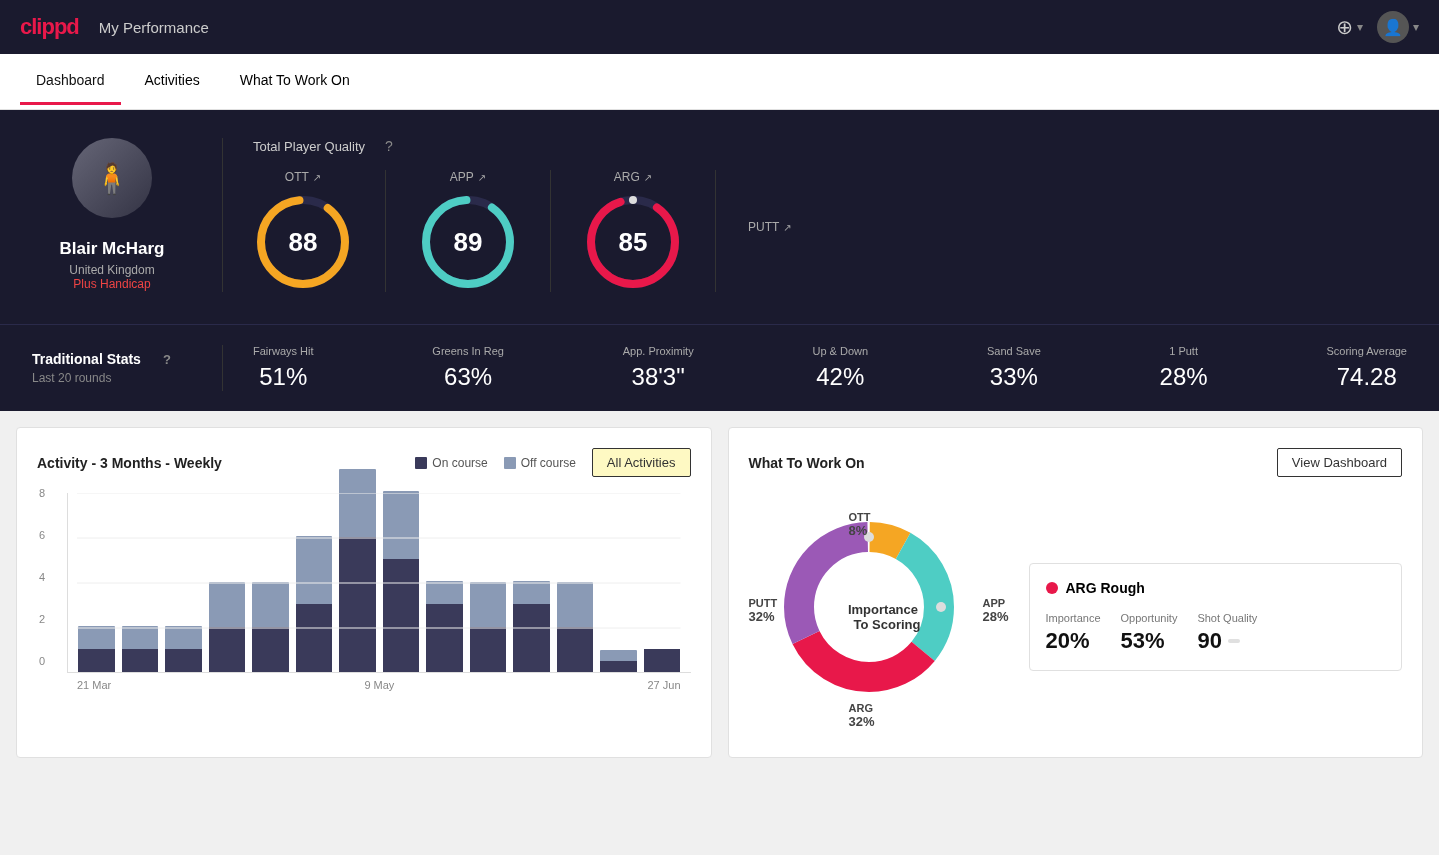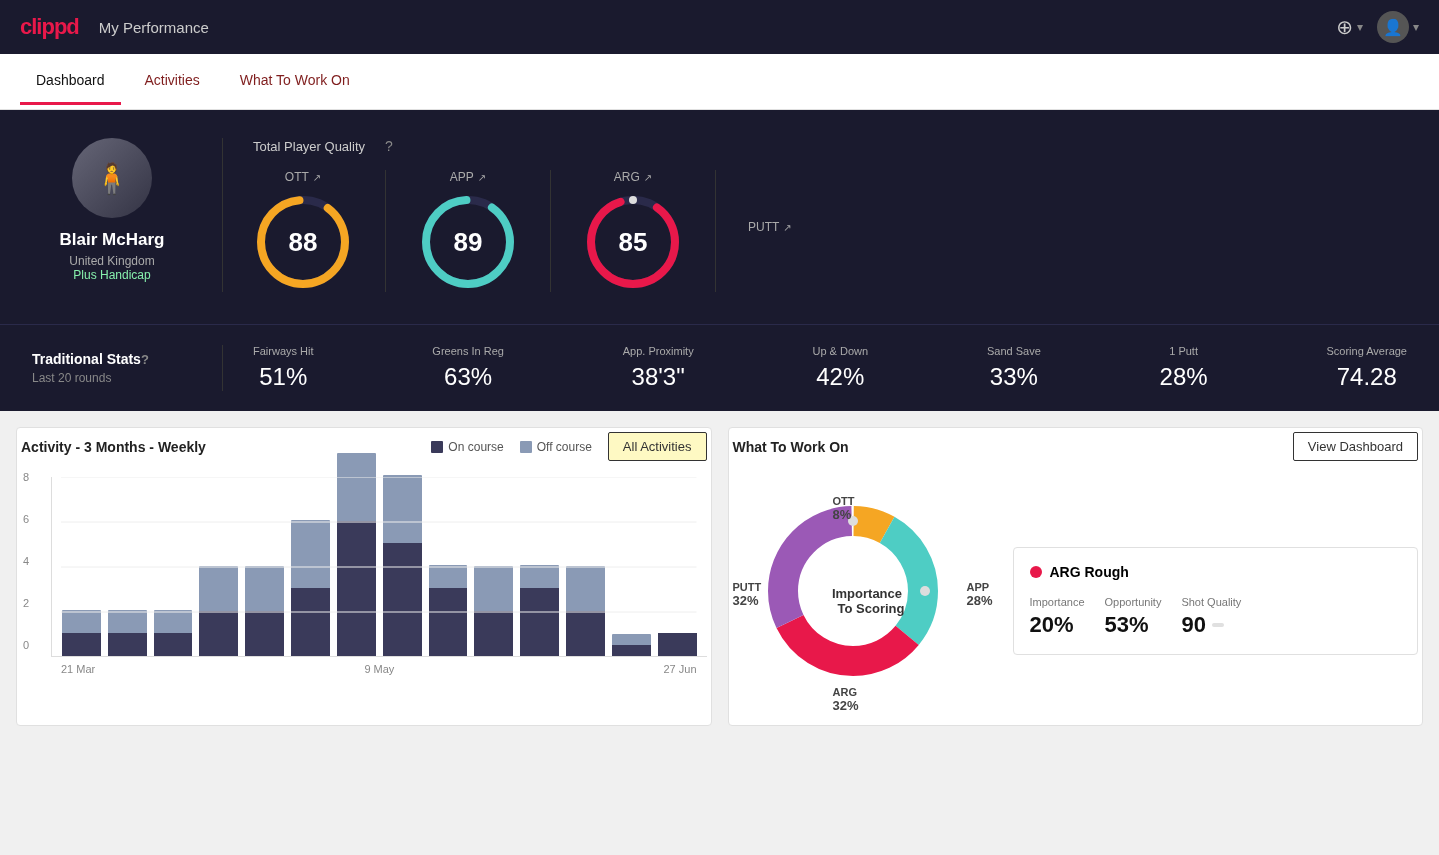--- a/index.html
+++ b/index.html
@@ -25,44 +25,44 @@
       background: #fff;
       display: flex;
       align-items: center;
       border-bottom: 1px solid #e0e0e0;
       padding: 0 20px;
       height: 56px;
     }
     .tab {
       padding: 14px 16px;
       font-size: 14px;
-      color: #7f1d1d;
+      color: #000000;
       cursor: pointer;
       border-bottom: 3px solid transparent;
       margin-right: 8px;
     }
     .tab.active { color: #111; border-bottom: 3px solid #e8184a; }
 
     
     .hero {
       background: #1a1a2e;
       padding: 28px 32px 32px;
       display: flex;
       gap: 0;
     }
     .player-info {
       display: flex;
       flex-direction: column;
       align-items: center;
       min-width: 190px;
       padding-right: 30px;
     }
-    .player-name { color: #fff; font-size: 17px; font-weight: 700; margin-top: 12px; text-align: center; }
+    .player-name { color: #fff; font-size: 17px; font-weight: 700; margin-top: 21px; text-align: center; }
     .player-country { color: #aaa; font-size: 12px; margin-top: 4px; }
-    .player-handicap { color: #86efac; font-size: 12px; }
+    .player-handicap { color: #ef4444; font-size: 12px; }
 
     .stats-area {
       flex: 1;
       border-left: 1px solid #333;
       padding-left: 30px;
     }
     .tpq-label { color: #ccc; font-size: 13px; margin-bottom: 16px; display: flex; align-items: center; gap: 20px; }
     .tpq-label .help-icon { color: #888; font-size: 14px; }
 
     .score-cards {
@@ -95,39 +95,39 @@
     
     .trad-stats {
       background: #1a1a2e;
       border-top: 1px solid #2a2a4a;
       padding: 20px 32px;
       display: flex;
       align-items: center;
       gap: 0;
     }
     .trad-label-area { min-width: 190px; }
-    .trad-label { color: #fff; font-size: 14px; font-weight: 600; display: flex; align-items: center; gap: 0; }
+    .trad-label { color: #fff; font-size: 14px; font-weight: 600; display: flex; align-items: center; gap: 22px; }
     .trad-sublabel { color: #888; font-size: 12px; margin-top: 4px; }
     .trad-values { flex: 1; display: flex; justify-content: space-between; border-left: 1px solid #333; padding-left: 30px; }
     .trad-stat { display: flex; flex-direction: column; align-items: center; }
     .trad-stat-label { color: #aaa; font-size: 11px; margin-bottom: 6px; }
     .trad-stat-value { color: #fff; font-size: 24px; font-weight: 300; }
 
     
     .bottom-section {
       display: flex;
       gap: 16px;
       padding: 16px;
       background: #f0f0f0;
     }
 
     .card {
       background: #fff;
       border-radius: 4px;
-      padding: 4px;
+      padding: 20px;
       flex: 1;
       border: 1px solid #e0e0e0;
     }
 
     
     .chart-header {
       display: flex;
       align-items: center;
       justify-content: space-between;
       margin-bottom: 16px;

